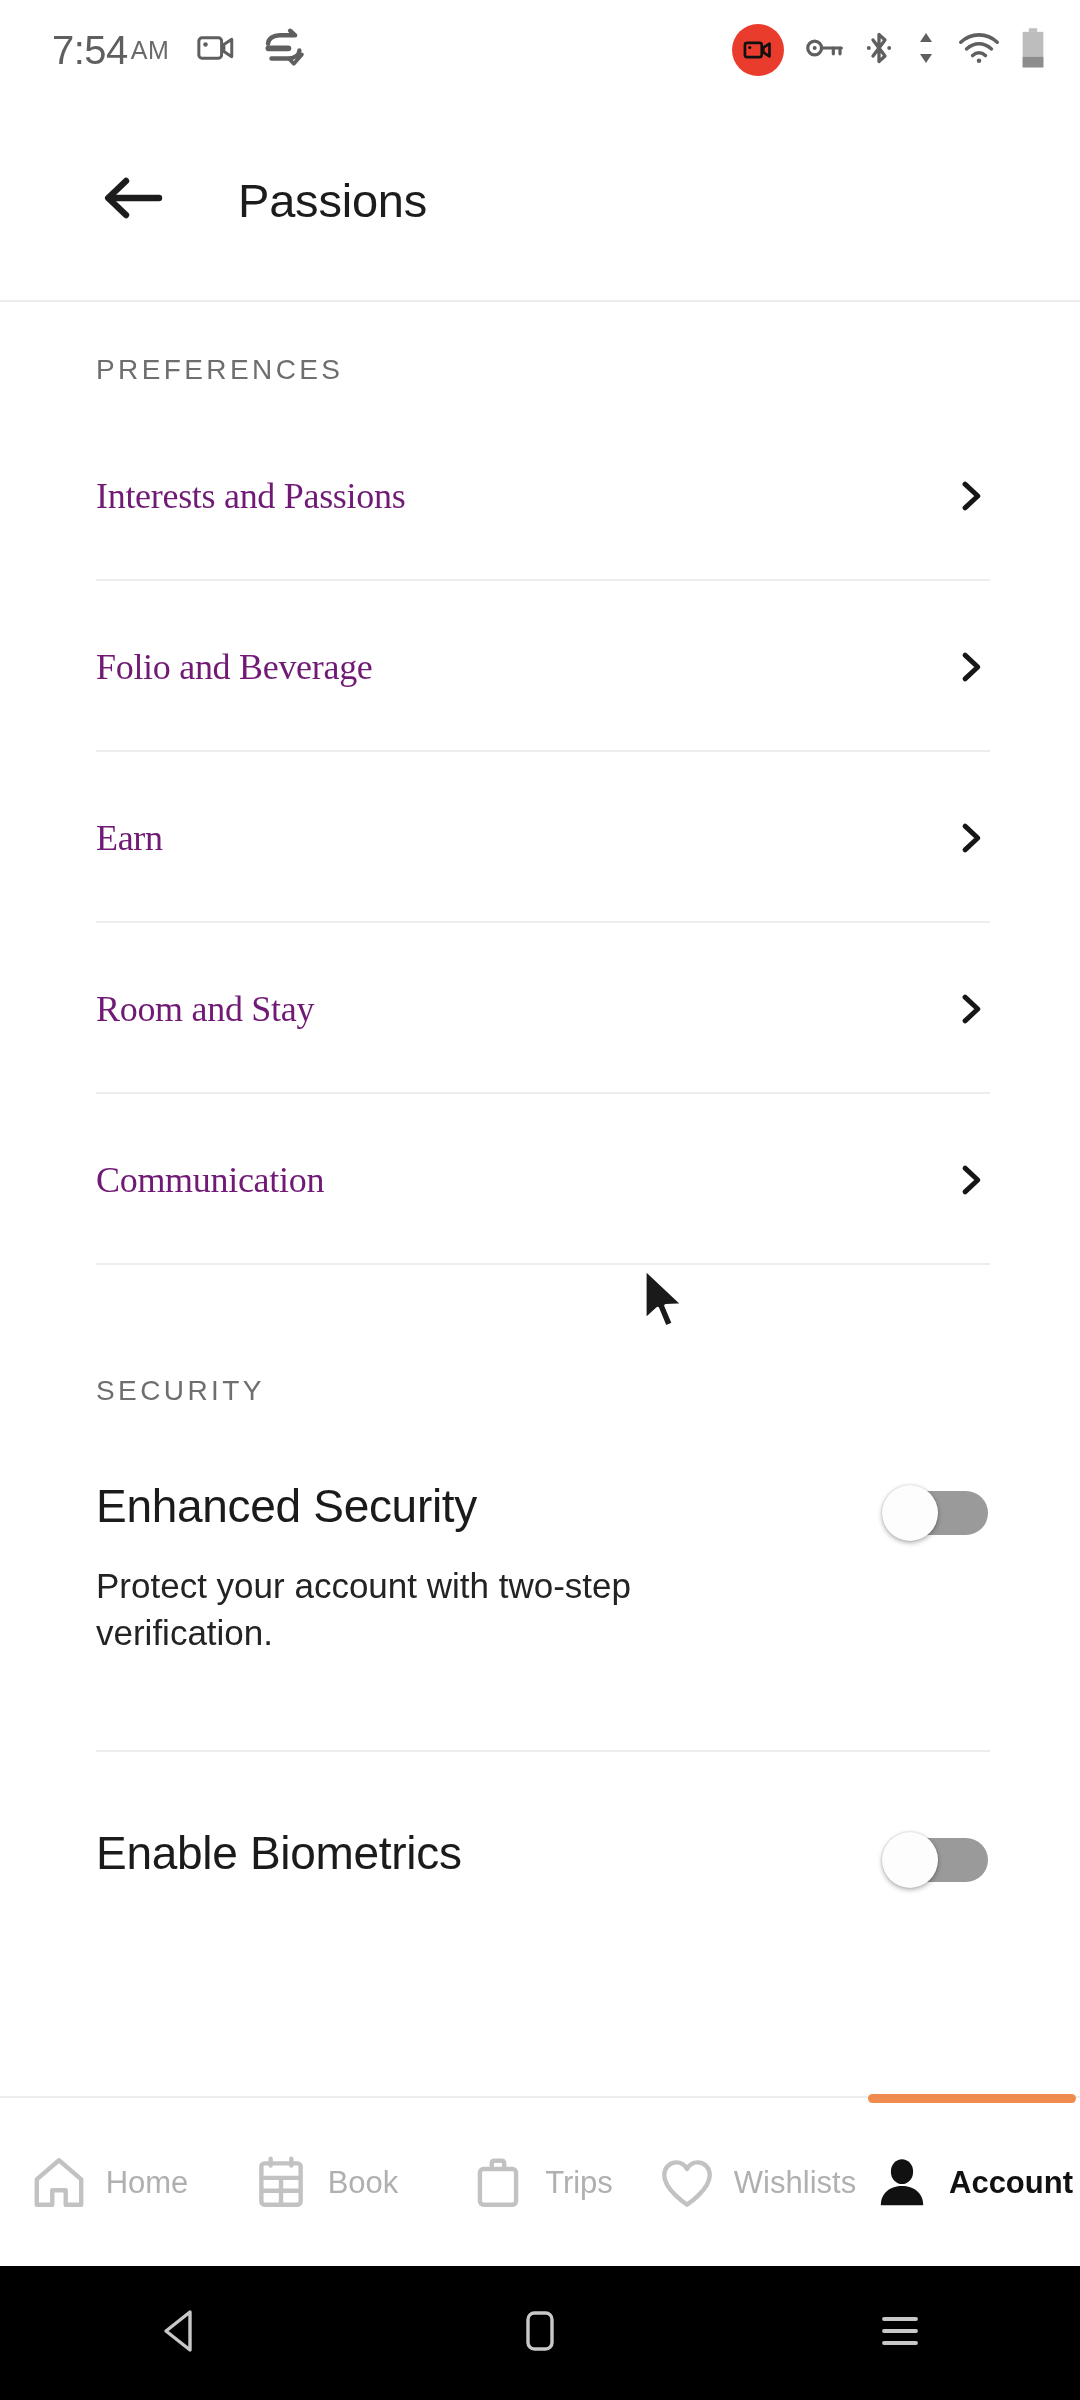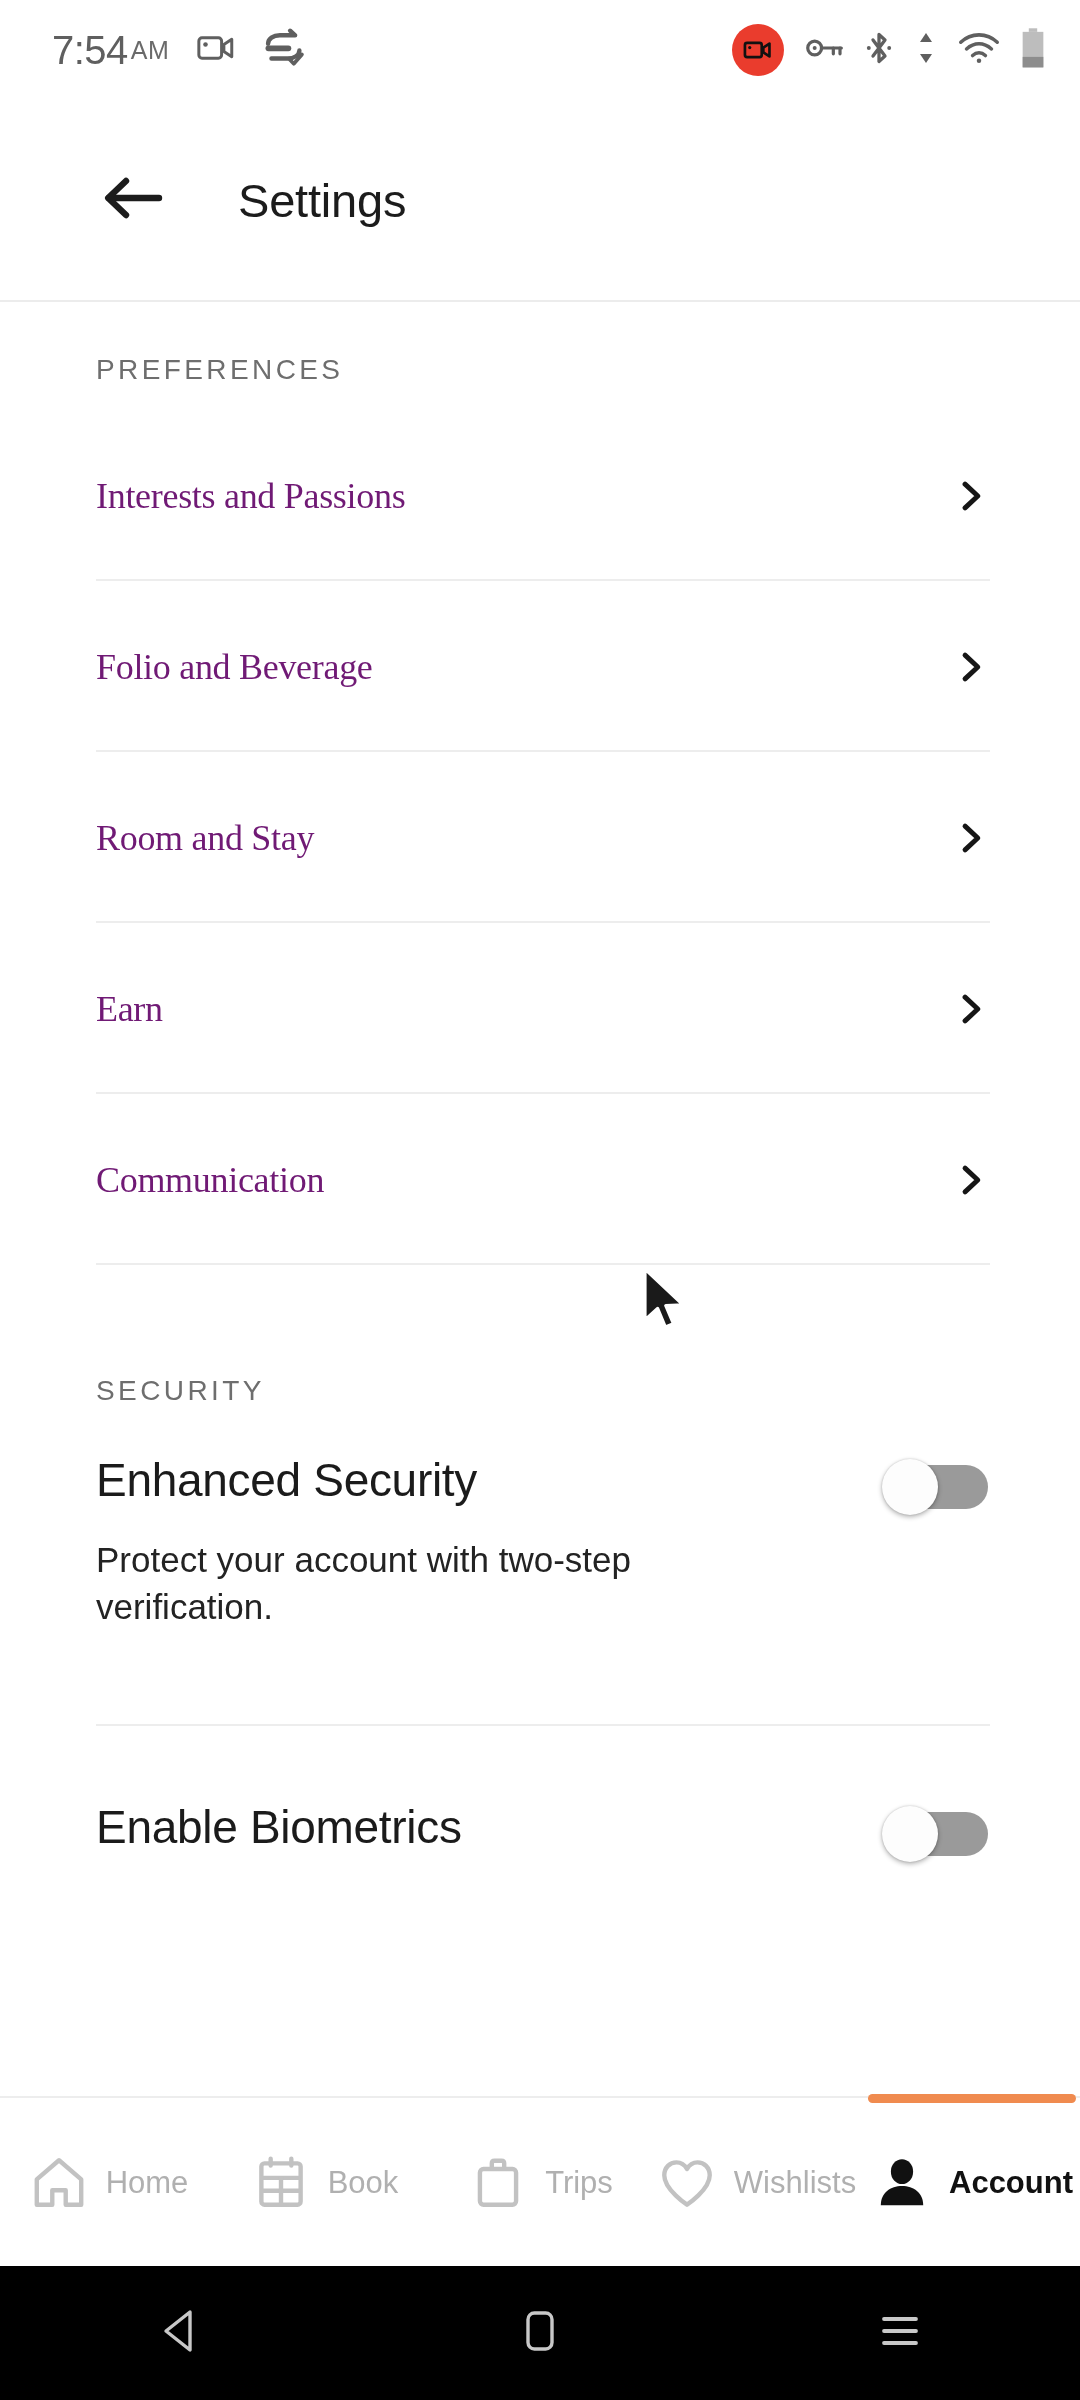--- a/index.html
+++ b/index.html
@@ -192,21 +192,21 @@
 
   <div class="header">
     <div class="back-btn">
       <span>
         <svg width="60" height="46" viewBox="0 0 30 23" fill="none">
           <path d="M28 11.5 H3" stroke="#1c1c1c" stroke-width="3.2" stroke-linecap="round"></path>
           <path d="M11.5 3 L2.6 11.5 L11.5 20" stroke="#1c1c1c" stroke-width="3.2" stroke-linecap="round" stroke-linejoin="round" fill="none"></path>
         </svg>
       </span>
     </div>
-    <div class="page-title">Settings</div>
+    <div class="page-title">Passions</div>
   </div>
   <div class="header-divider"></div>
 
   <div class="content">
 
     <div class="section-label" style="margin-top:52px;">PREFERENCES</div>
 
     <div class="pref-list" style="margin-top:24px;">
 
       <div class="row">
@@ -223,55 +223,55 @@
         <span class="row-label">Folio and Beverage</span>
         <span class="chev">
           <svg width="34" height="34" viewBox="0 0 20 20" fill="none">
               <path d="M6.5 3 L14 10 L6.5 17" stroke="#161616" stroke-width="2.9" stroke-linecap="round" stroke-linejoin="round"></path>
             </svg>
         </span>
         <div class="divider-inset"></div>
       </div>
 
       <div class="row">
+        <span class="row-label">Earn</span>
+        <span class="chev">
+          <svg width="34" height="34" viewBox="0 0 20 20" fill="none">
+              <path d="M6.5 3 L14 10 L6.5 17" stroke="#161616" stroke-width="2.9" stroke-linecap="round" stroke-linejoin="round"></path>
+            </svg>
+        </span>
+        <div class="divider-inset"></div>
+      </div>
+
+      <div class="row">
         <span class="row-label">Room and Stay</span>
         <span class="chev">
           <svg width="34" height="34" viewBox="0 0 20 20" fill="none">
               <path d="M6.5 3 L14 10 L6.5 17" stroke="#161616" stroke-width="2.9" stroke-linecap="round" stroke-linejoin="round"></path>
             </svg>
         </span>
         <div class="divider-inset"></div>
       </div>
 
       <div class="row">
-        <span class="row-label">Earn</span>
-        <span class="chev">
-          <svg width="34" height="34" viewBox="0 0 20 20" fill="none">
-              <path d="M6.5 3 L14 10 L6.5 17" stroke="#161616" stroke-width="2.9" stroke-linecap="round" stroke-linejoin="round"></path>
-            </svg>
-        </span>
-        <div class="divider-inset"></div>
-      </div>
-
-      <div class="row">
         <span class="row-label">Communication</span>
         <span class="chev">
           <svg width="34" height="34" viewBox="0 0 20 20" fill="none">
               <path d="M6.5 3 L14 10 L6.5 17" stroke="#161616" stroke-width="2.9" stroke-linecap="round" stroke-linejoin="round"></path>
             </svg>
         </span>
         <div class="divider-inset"></div>
       </div>
 
 
     </div>
 
     <div class="section-label" style="margin-top:110px;">SECURITY</div>
 
-    <div class="sec-row" style="margin-top:46px;">
+    <div class="sec-row" style="margin-top:72px;">
       <div class="sec-head">
         <span class="sec-title">Enhanced Security</span>
         <span class="toggle">
           <span class="toggle-track"></span>
           <span class="toggle-thumb"></span>
         </span>
       </div>
       <div class="sec-sub">Protect your account with two-step verification.</div>
     </div>
 

